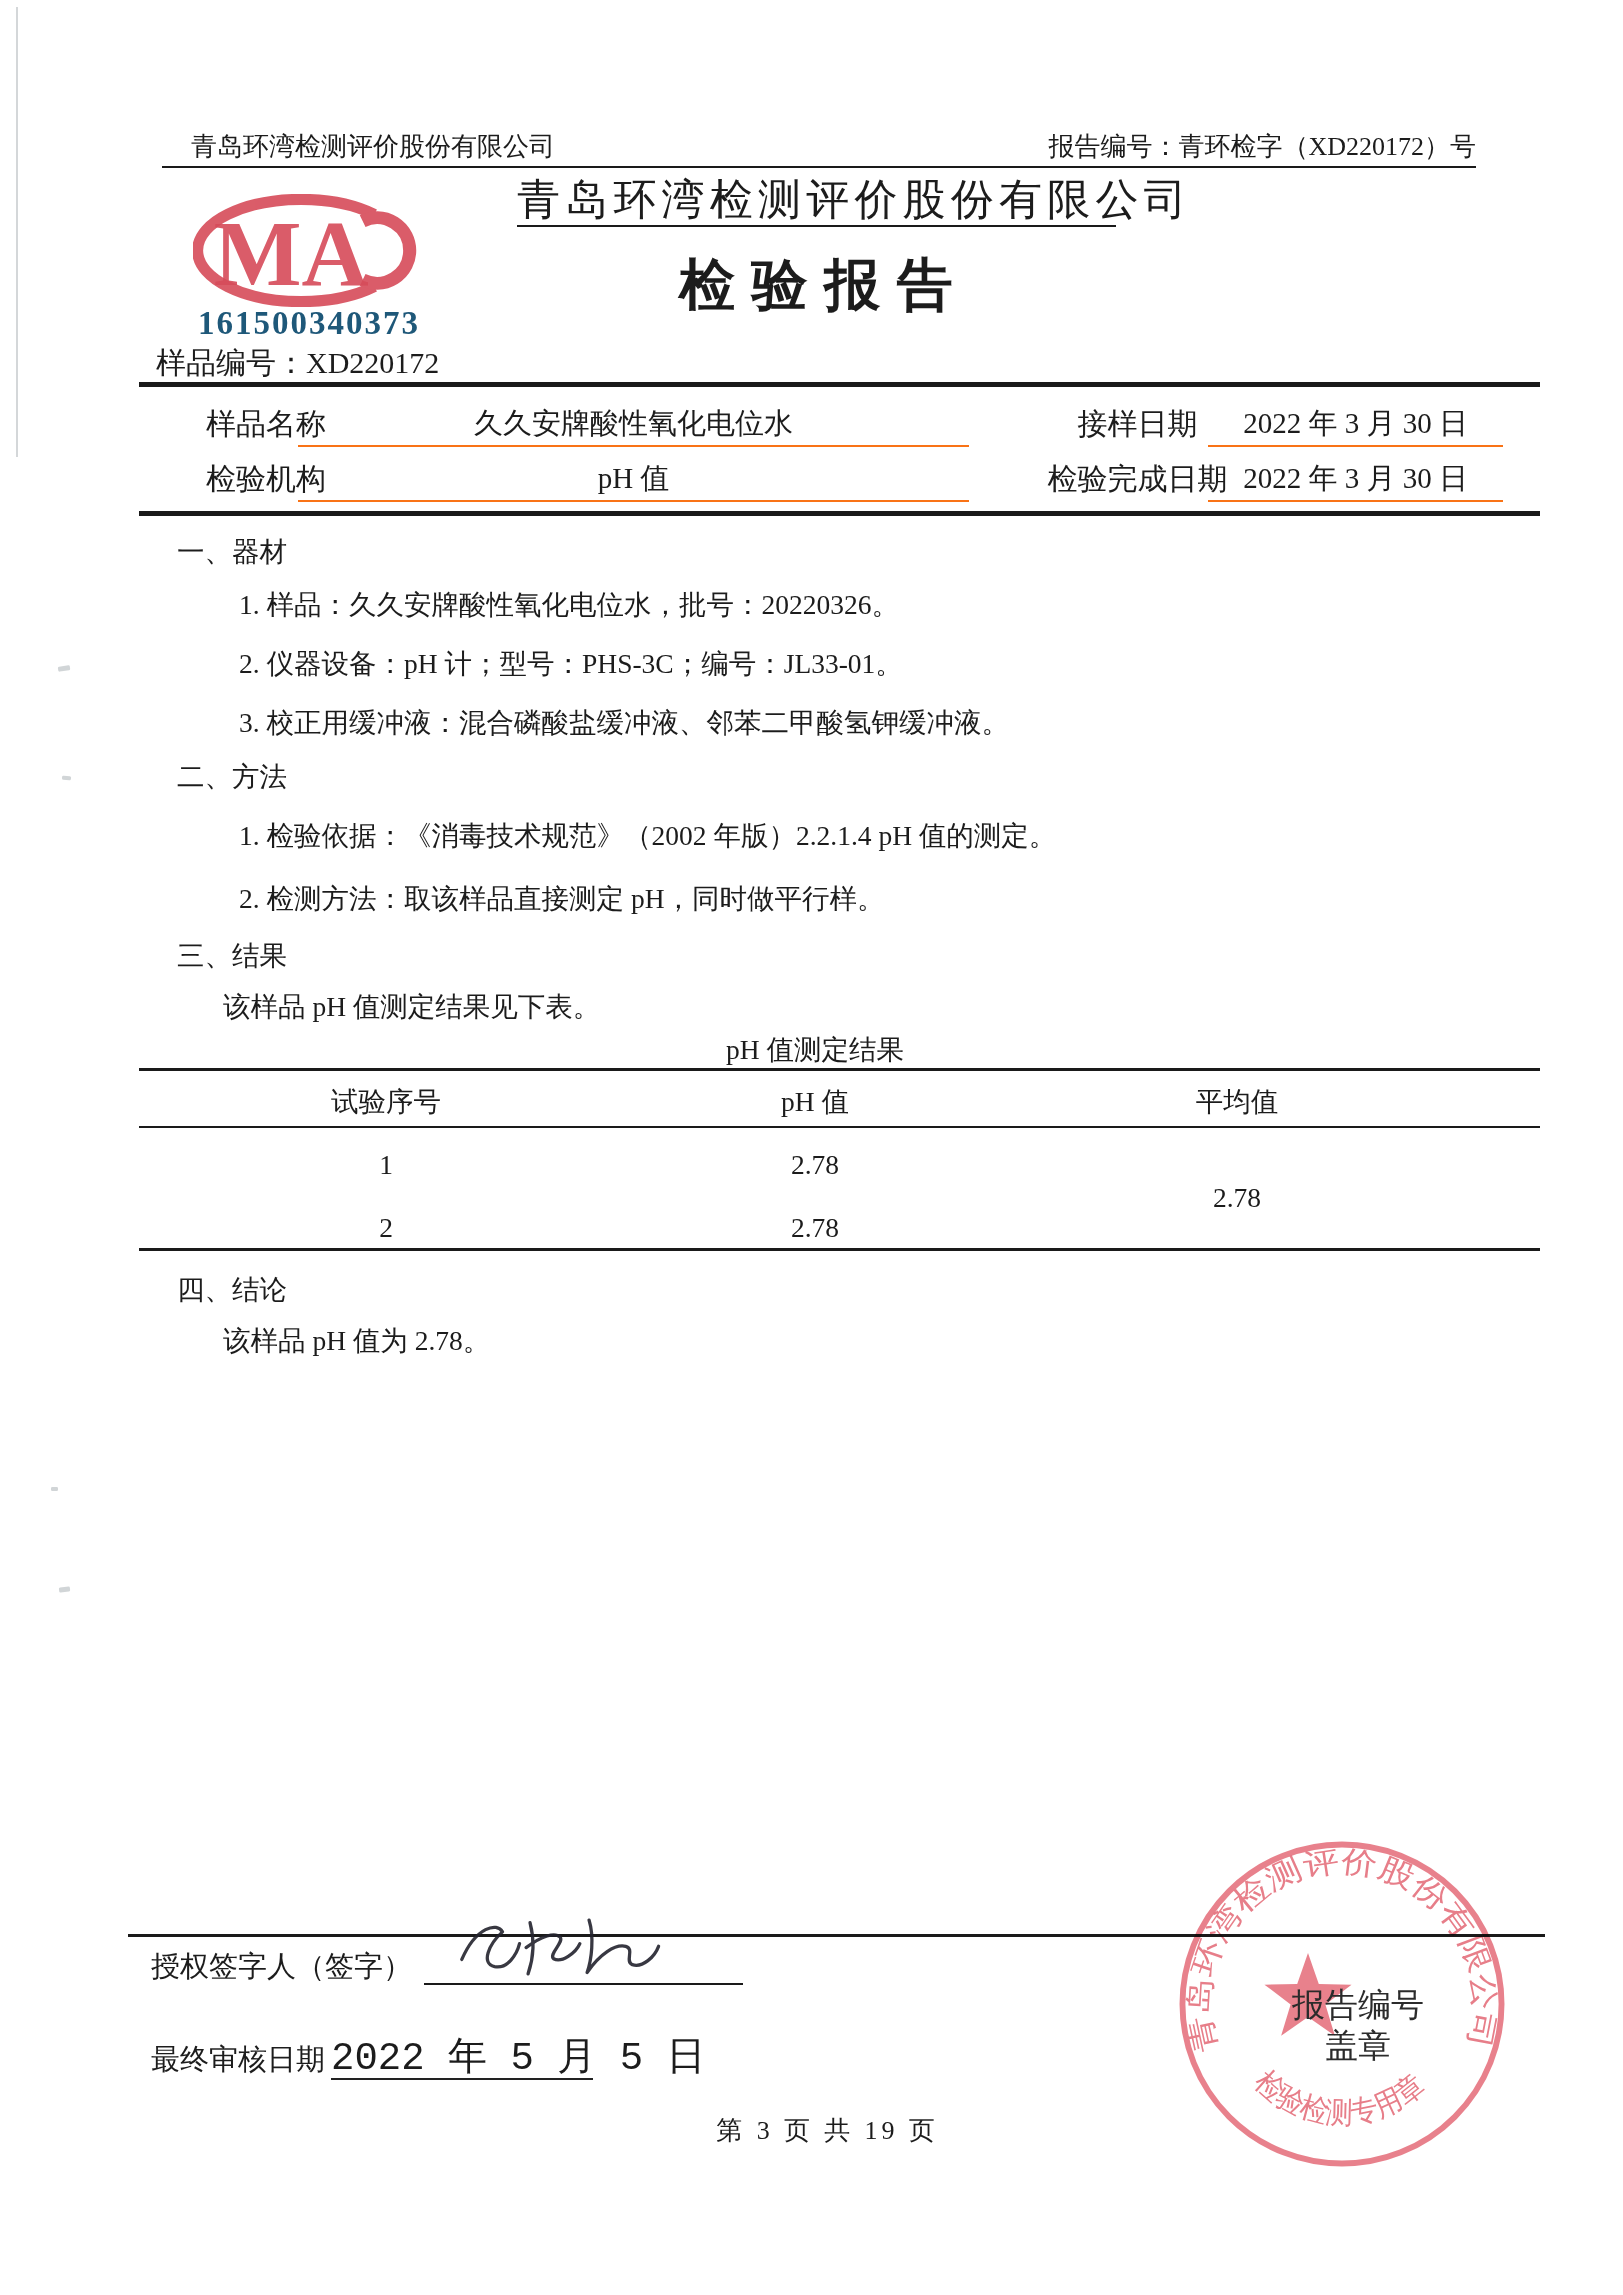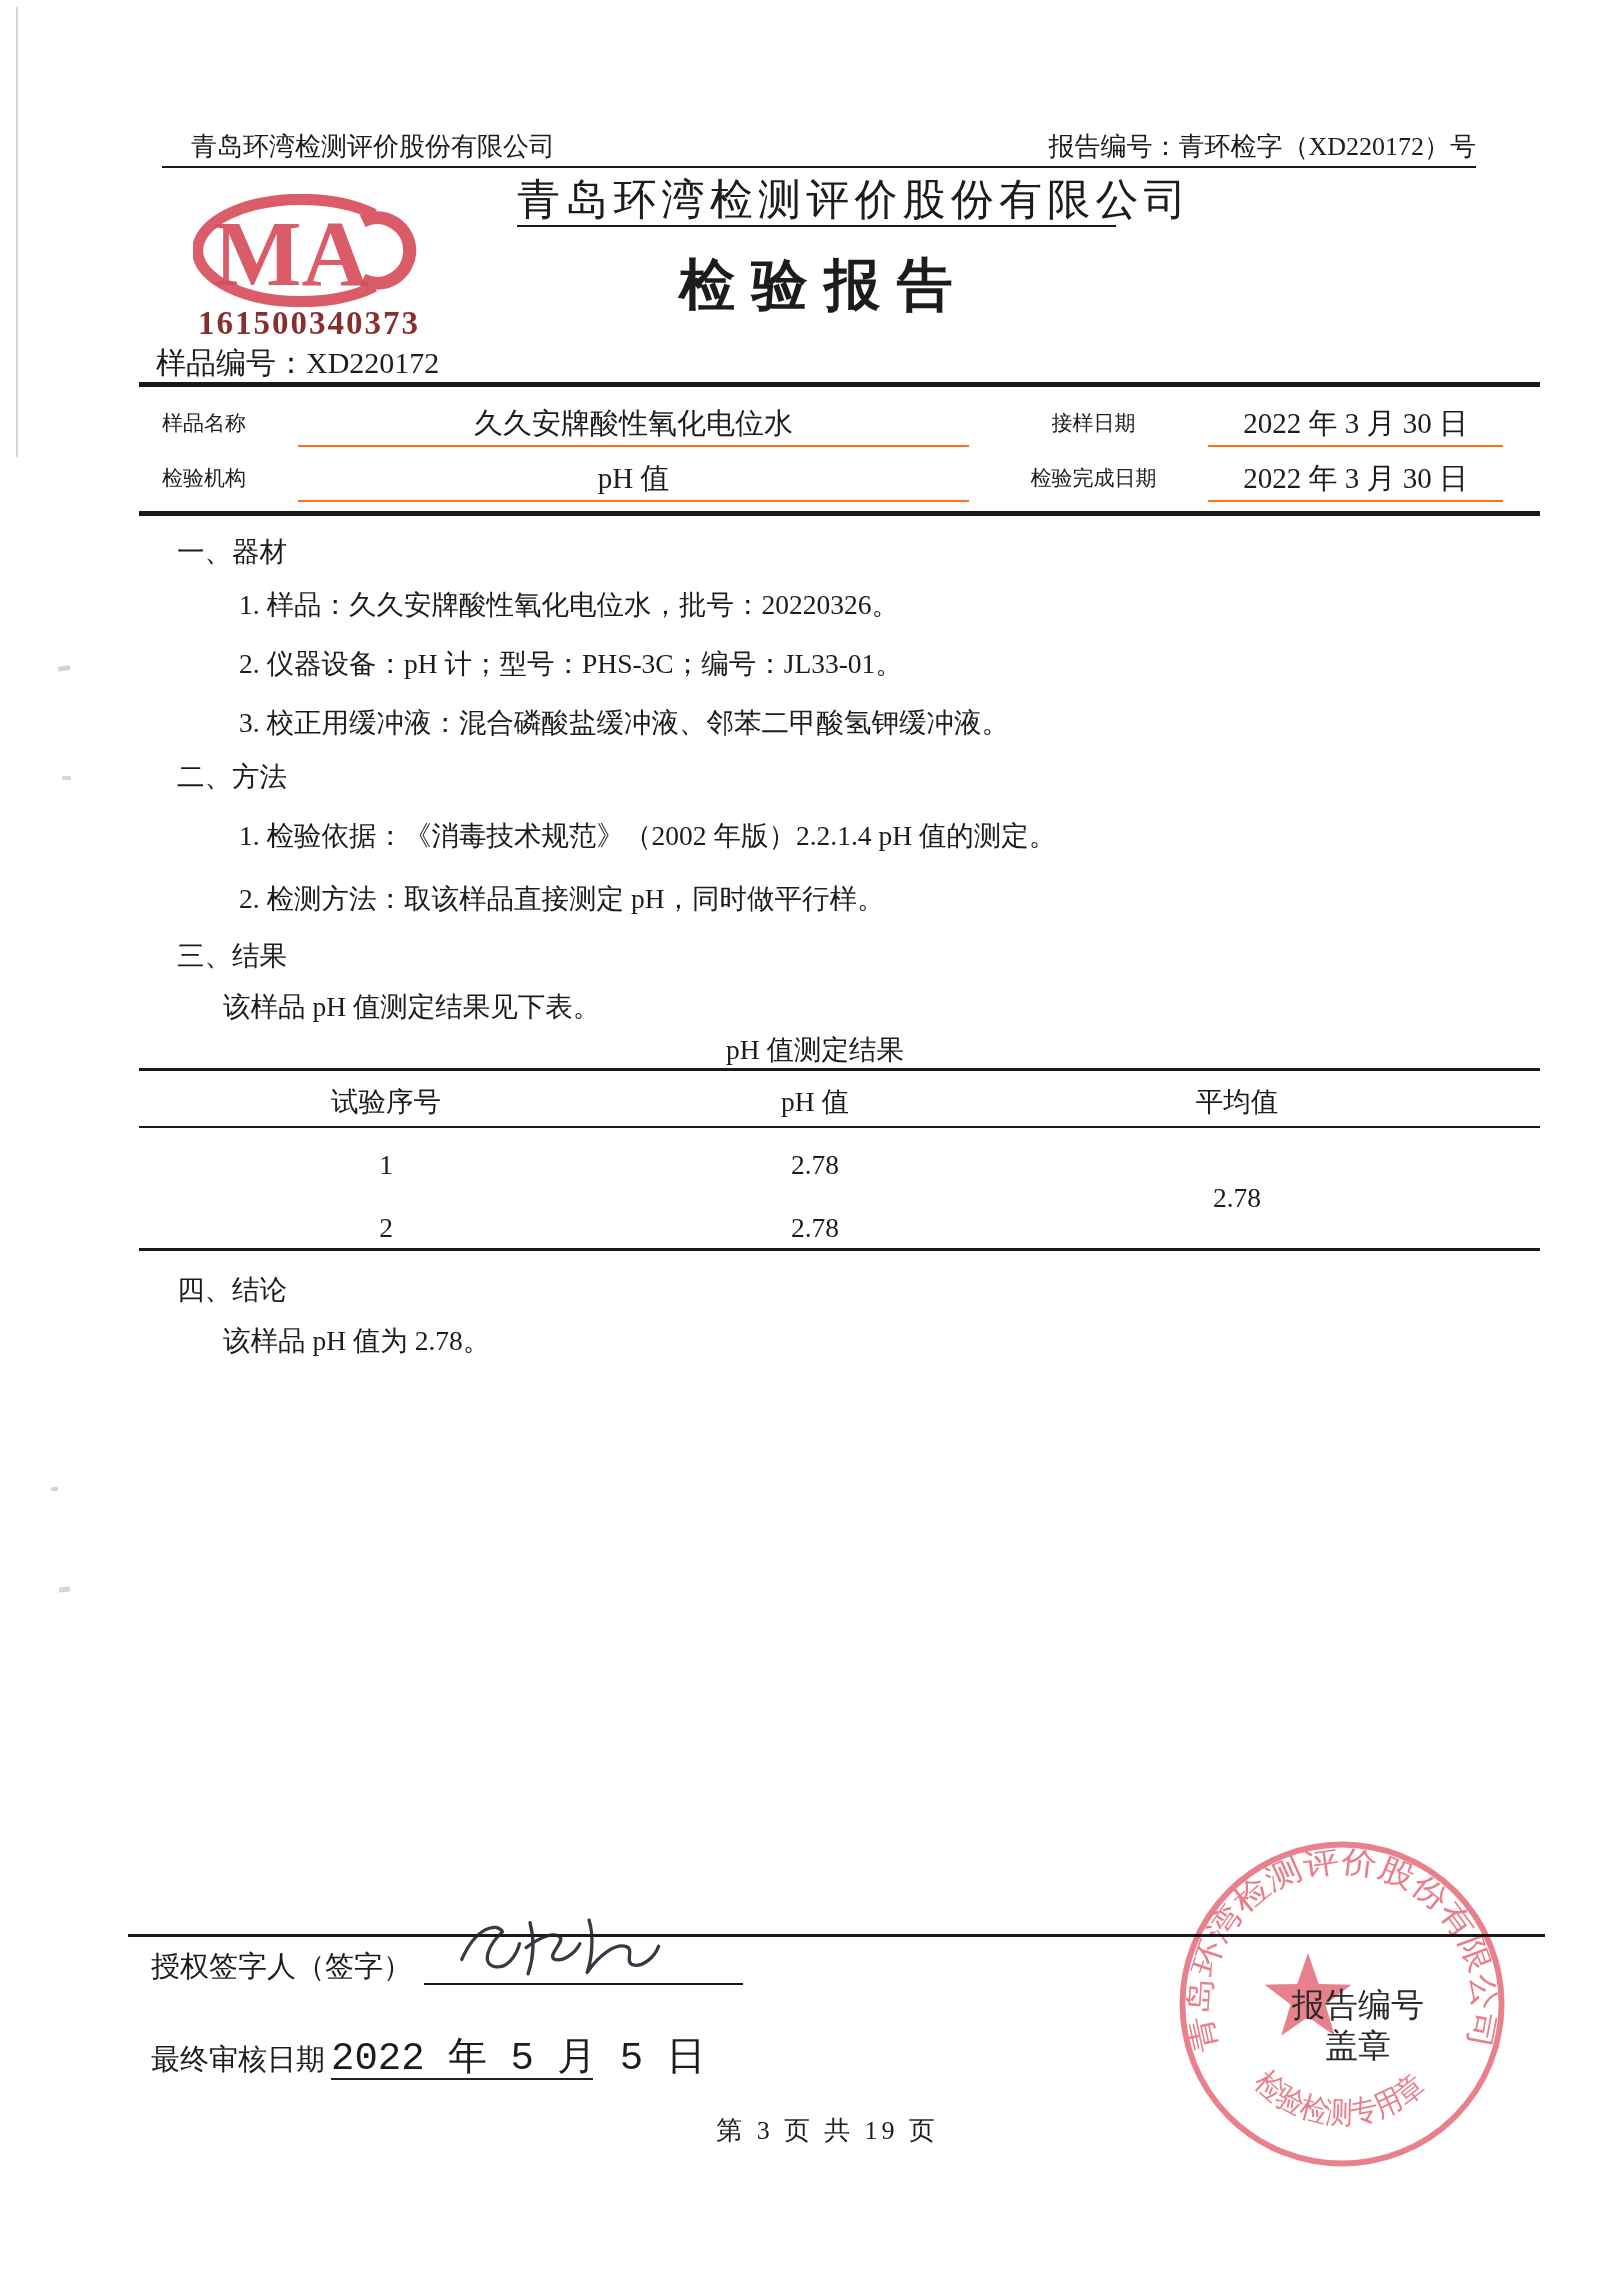--- a/index.html
+++ b/index.html
@@ -9,22 +9,22 @@
   .rule{position:absolute;background:#1a1a1a;}
   .txt{position:absolute;white-space:nowrap;}
   .hdr{font-size:26px;top:128px;height:37px;line-height:37px;}
   .company-title{left:517px;top:175px;width:599px;height:50px;line-height:50px;
                  font-size:43px;letter-spacing:5.2px;text-align:center;
                  border-bottom:2px solid #1a1a1a;}
   .report-title{left:517px;top:254px;width:599px;height:63px;line-height:63px;
                 font-size:56px;font-weight:bold;text-align:center;letter-spacing:1.3px;}
   .sample-no{left:156px;top:343px;font-size:30px;}
   .cma-number{left:195px;top:305px;width:228px;font-size:33px;letter-spacing:2px;
-              font-weight:bold;color:#7f1d1d;text-align:center;opacity:.92;}
-  .info-label{font-size:21px;height:43px;line-height:43px;}
+              font-weight:bold;color:#0c4a6e;text-align:center;opacity:.92;}
+  .info-label{font-size:30px;height:43px;line-height:43px;margin-left:44px;}
   .info-value{font-size:29px;height:43px;line-height:43px;text-align:center;
               border-bottom:2px solid #f97316;}
   .body-line{font-size:27.5px;height:37px;line-height:37px;}
   .tbl{font-size:27.5px;height:34px;line-height:34px;text-align:center;width:340px;}
   .seal-overlay{width:196px;text-align:center;font-size:33px;color:#2b2b2b;z-index:5;}
   .speck{position:absolute;background:#b9bec2;opacity:.65;border-radius:1.3px;}
   svg{position:absolute;}
   .stamp{mix-blend-mode:multiply;}
 </style>
 </head>

